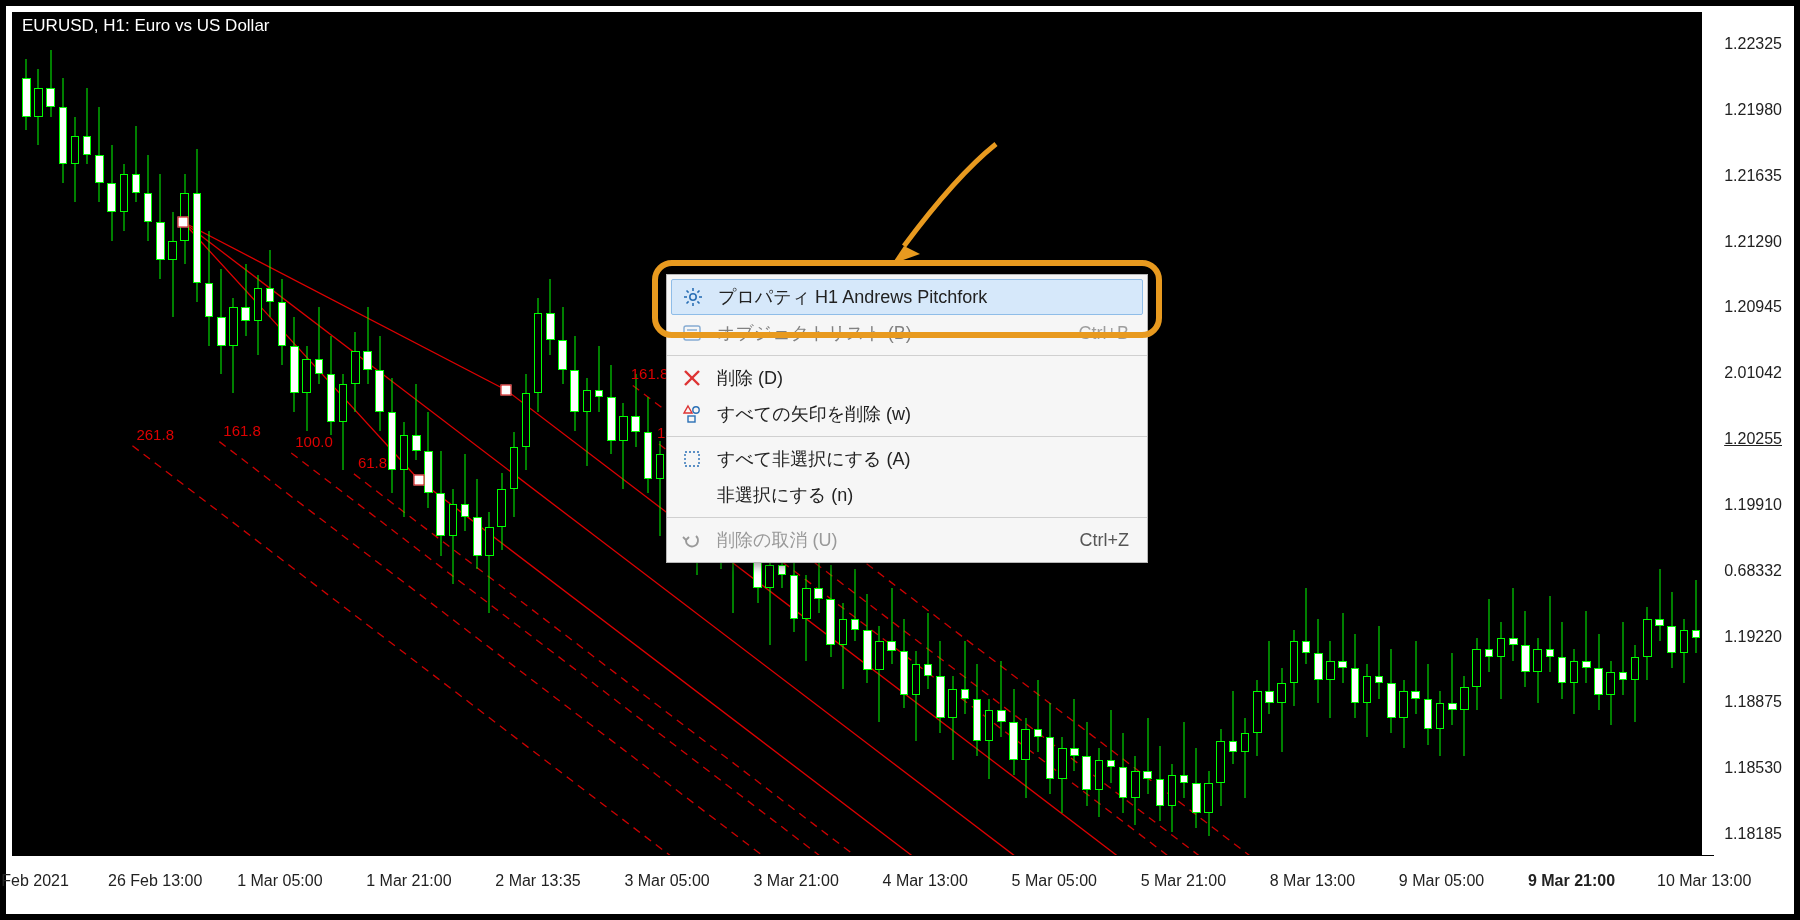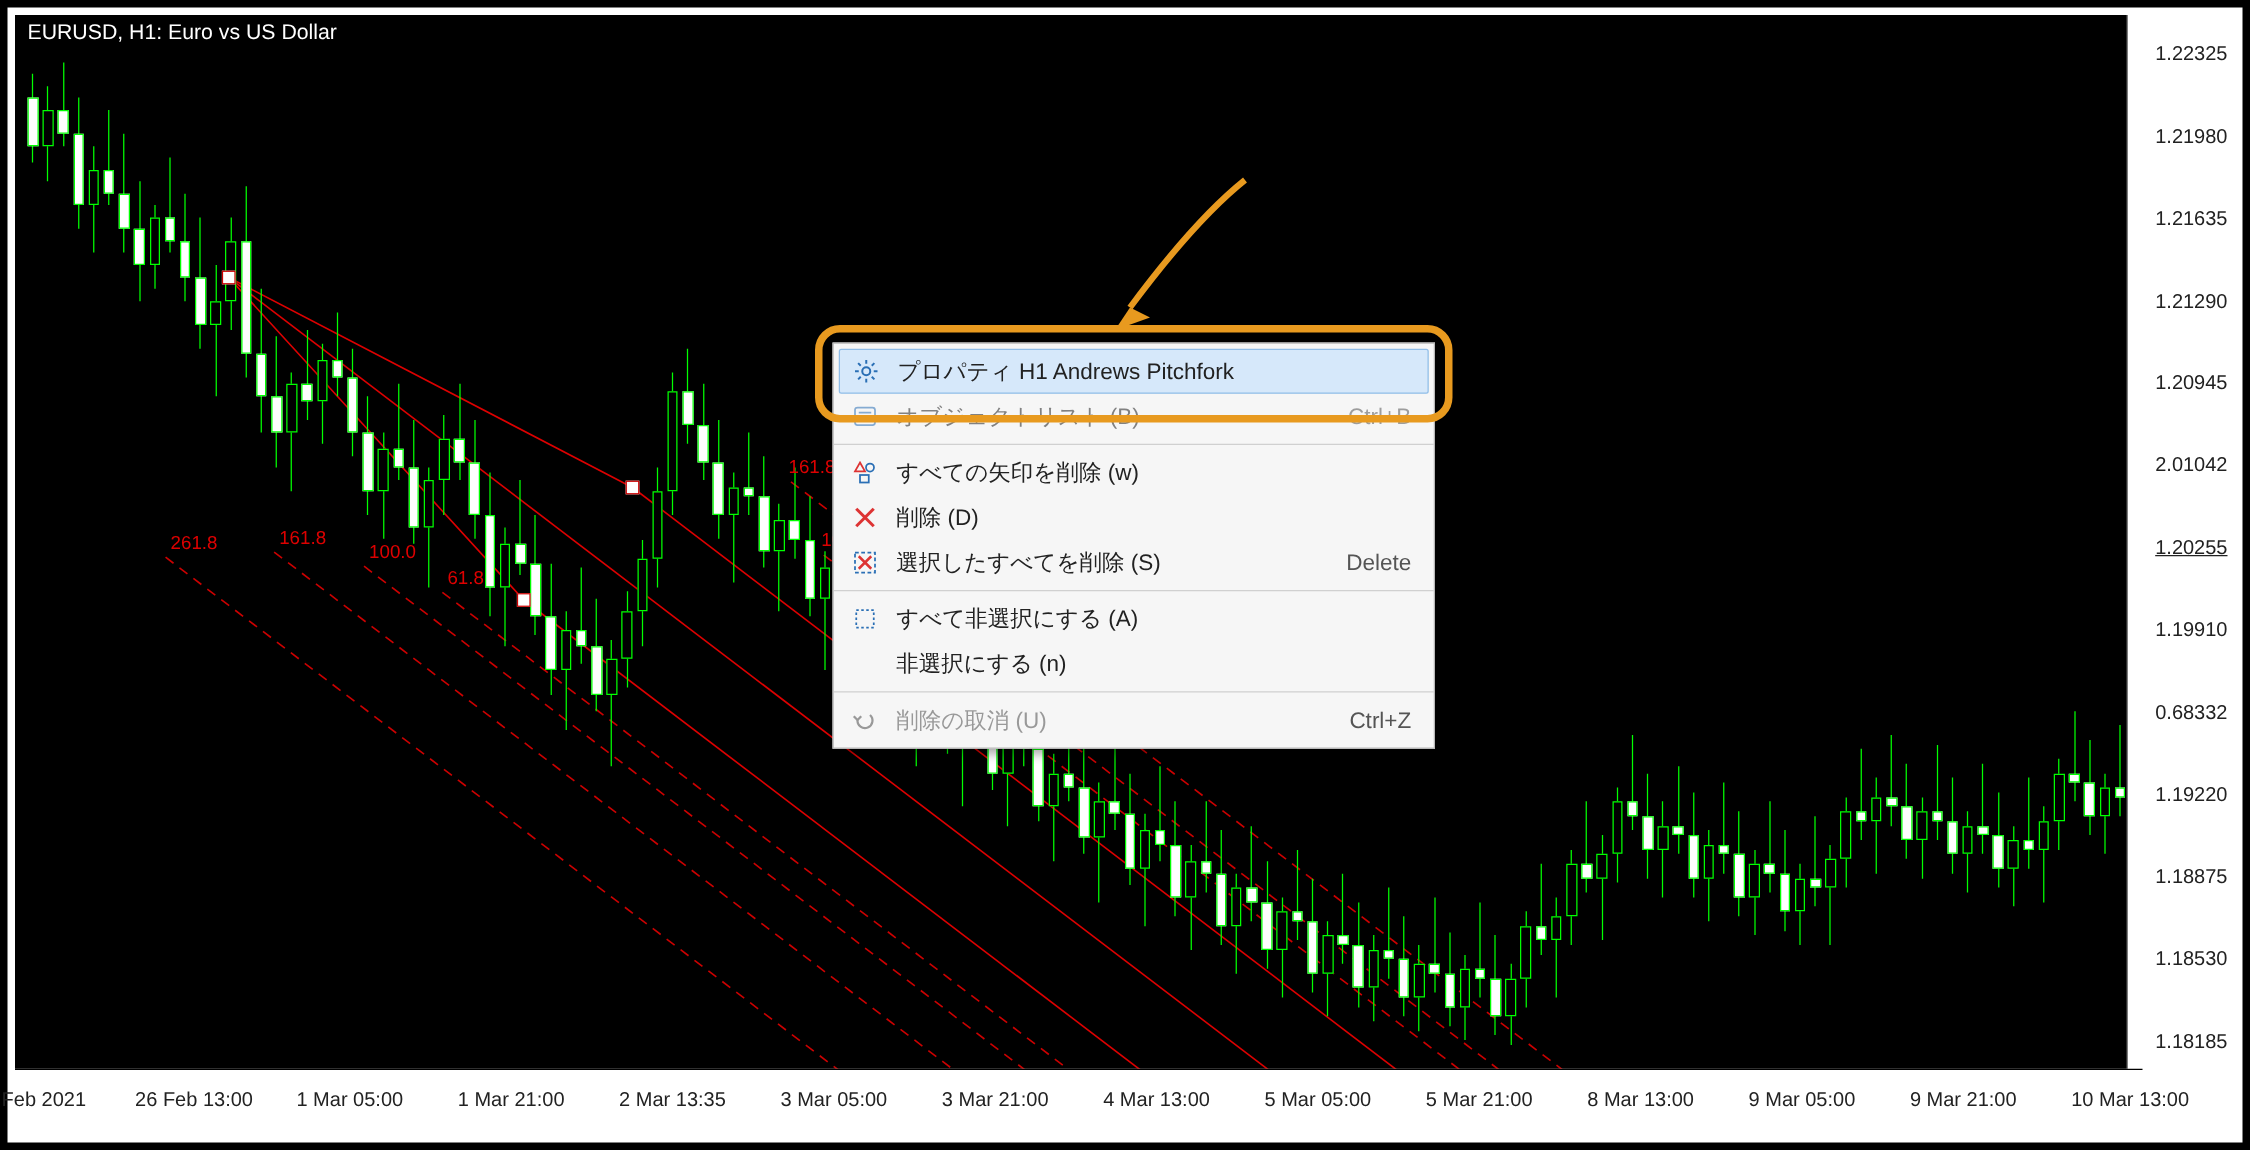--- a/index.html
+++ b/index.html
@@ -645,21 +645,21 @@
       <div class="xtick" style="left: 225.154px;">1 Mar 05:00</div>
       <div class="xtick" style="left: 354.231px;">1 Mar 21:00</div>
       <div class="xtick" style="left: 483.308px;">2 Mar 13:35</div>
       <div class="xtick" style="left: 612.385px;">3 Mar 05:00</div>
       <div class="xtick" style="left: 741.462px;">3 Mar 21:00</div>
       <div class="xtick" style="left: 870.538px;">4 Mar 13:00</div>
       <div class="xtick" style="left: 999.615px;">5 Mar 05:00</div>
       <div class="xtick" style="left: 1128.69px;">5 Mar 21:00</div>
       <div class="xtick" style="left: 1257.77px;">8 Mar 13:00</div>
       <div class="xtick" style="left: 1386.85px;">9 Mar 05:00</div>
-      <div class="xtick" style="left: 1515.92px;">9 Mar 21:00</div>
+      <div class="xtick" style="left: 1515.92px; font-weight: bold;">9 Mar 21:00</div>
       <div class="xtick" style="left: 1645px;">10 Mar 13:00</div>
     </div>
 
   <svg class="anno-arrow" style="left:870px;top:130px;" width="130" height="140">
     <path d="M120 8 Q 80 40 28 110" stroke="#e89a1f" stroke-width="5" fill="none"></path>
     <path d="M28 110 L16 128 L44 118 Z" fill="#e89a1f"></path>
   </svg>
 
   <div class="ctxmenu" id="ctxMenu" style="left:660px;top:268px;width:480px">
       <div class="ctxitem highlight">
@@ -688,47 +688,36 @@
             <line x1="5" y1="10" x2="15" y2="10" stroke="#2a6fb5" stroke-width="1.4"></line>
             <line x1="5" y1="13" x2="15" y2="13" stroke="#2a6fb5" stroke-width="1.4"></line>
           </svg>
         </span>
         <span class="lbl">オブジェクトリスト (B)</span>
         <span class="accel">Ctrl+B</span>
       </div>
       <div class="ctxsep"></div>
       <div class="ctxitem">
         <span class="ico">
+          <svg width="18" height="18" viewBox="0 0 18 18">
+            <line x1="2" y1="2" x2="16" y2="16" stroke="#d33" stroke-width="2.4"></line>
+            <line x1="16" y1="2" x2="2" y2="16" stroke="#d33" stroke-width="2.4"></line>
+          </svg>
+        </span>
+        <span class="lbl">削除 (D)</span>
+      </div>
+      <div class="ctxitem">
+        <span class="ico">
           <svg width="20" height="20" viewBox="0 0 20 20">
             <polygon points="6,2 10,9 2,9" fill="none" stroke="#d33" stroke-width="1.4"></polygon>
             <circle cx="14" cy="6" r="3.2" fill="none" stroke="#2a6fb5" stroke-width="1.4"></circle>
             <rect x="6" y="12" width="7" height="6" fill="none" stroke="#2a6fb5" stroke-width="1.4"></rect>
           </svg>
         </span>
         <span class="lbl">すべての矢印を削除 (w)</span>
-      </div>
-      <div class="ctxitem">
-        <span class="ico">
-          <svg width="18" height="18" viewBox="0 0 18 18">
-            <line x1="2" y1="2" x2="16" y2="16" stroke="#d33" stroke-width="2.4"></line>
-            <line x1="16" y1="2" x2="2" y2="16" stroke="#d33" stroke-width="2.4"></line>
-          </svg>
-        </span>
-        <span class="lbl">削除 (D)</span>
-      </div>
-      <div class="ctxitem">
-        <span class="ico">
-          <svg width="20" height="20" viewBox="0 0 20 20">
-            <rect x="2" y="2" width="16" height="16" fill="none" stroke="#2a6fb5" stroke-width="1.4" stroke-dasharray="3 2"></rect>
-            <line x1="5" y1="5" x2="15" y2="15" stroke="#d33" stroke-width="2"></line>
-            <line x1="15" y1="5" x2="5" y2="15" stroke="#d33" stroke-width="2"></line>
-          </svg>
-        </span>
-        <span class="lbl">選択したすべてを削除 (S)</span>
-        <span class="accel">Delete</span>
       </div>
       <div class="ctxsep"></div>
       <div class="ctxitem">
         <span class="ico">
           <svg width="20" height="20" viewBox="0 0 20 20">
             <rect x="3" y="3" width="14" height="14" fill="none" stroke="#2a6fb5" stroke-width="1.4" stroke-dasharray="2 2"></rect>
           </svg>
         </span>
         <span class="lbl">すべて非選択にする (A)</span>
       </div>

